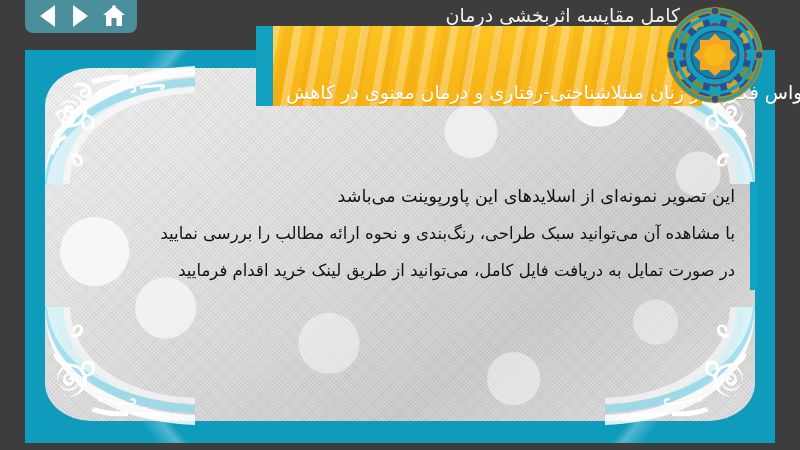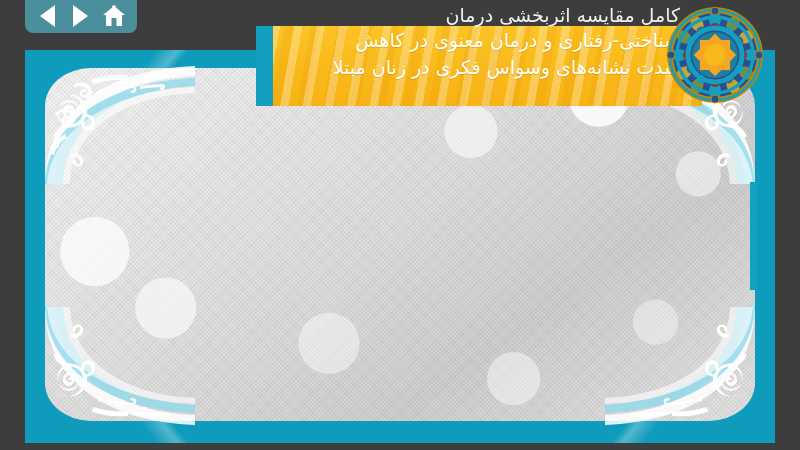--- a/index.html
+++ b/index.html
@@ -67,21 +67,21 @@
   
   #title-banner{
     position:absolute;left:272px;top:26px;width:430px;height:80px;
     background:
       repeating-linear-gradient(100deg, rgba(255,255,255,.28) 0 8px, rgba(255,255,255,0) 8px 22px),
       repeating-linear-gradient(-80deg, rgba(230,150,0,.20) 0 9px, rgba(230,150,0,0) 9px 26px),
       linear-gradient(180deg,#fcc324 0%,#f9b91a 55%,#f7b316 100%);
     z-index:30;
     box-sizing:border-box;
     padding:1px 22px 0 14px;
-    display:flex;flex-direction:column;align-items:flex-end;justify-content:flex-start;
+    display:flex;align-items:flex-end;justify-content:flex-start;
   }
   #banner-tab{
     position:absolute;left:256px;top:26px;width:17px;height:80px;
     background:#13a0c0;z-index:31;
   }
   .title-line{
     direction:rtl;unicode-bidi:bidi-override;
     color:#ffffff;font-size:19px;line-height:27px;
     white-space:nowrap;text-align:right;
     font-family:"DejaVu Sans","Liberation Sans",sans-serif;
@@ -223,20 +223,25 @@
         <circle cx="37" cy="40" r="3"></circle>
         <circle cx="55" cy="26" r="2.5"></circle>
         <circle cx="22" cy="58" r="2.5"></circle>
         <path d="M40,48 c6,0 10,4 10,9 c0,5 -5,9 -10,7 c-4,-2 -5,-7 -2,-10 l2,3 c-1,2 0,4 2,4 c3,1 5,-2 5,-5 c0,-3 -3,-5 -7,-5 Z"></path>
         <path d="M26,88 c6,-2 11,1 12,6 c1,4 -3,8 -7,6 c-3,-1 -4,-5 -2,-7 l2,2 c-1,1 0,3 1,3 c2,1 4,-1 3,-3 c-1,-3 -5,-5 -9,-4 Z"></path>
       </g>
     </svg>
   </div>
 
   <div id="text-accent"></div>
+  <div id="body-text">
+    <div class="body-line l1">این تصویر نمونه‌ای از اسلایدهای این پاورپوینت می‌باشد</div>
+    <div class="body-line l2">با مشاهده آن می‌توانید سبک طراحی، رنگ‌بندی و نحوه ارائه مطالب را بررسی نمایید</div>
+    <div class="body-line l3">در صورت تمایل به دریافت فایل کامل، می‌توانید از طریق لینک خرید اقدام فرمایید</div>
+  </div>
 </div>
 
 <div id="banner-tab"></div>
 <div id="title-banner">
   <div class="title-line first">کامل مقایسه اثربخشی درمان</div>
   <div class="title-line">شناختی-رفتاری و درمان معنوی در کاهش</div>
   <div class="title-line">شدت نشانه‌های وسواس فکری در زنان مبتلا</div>
 </div>
 
 <div id="medallion">

